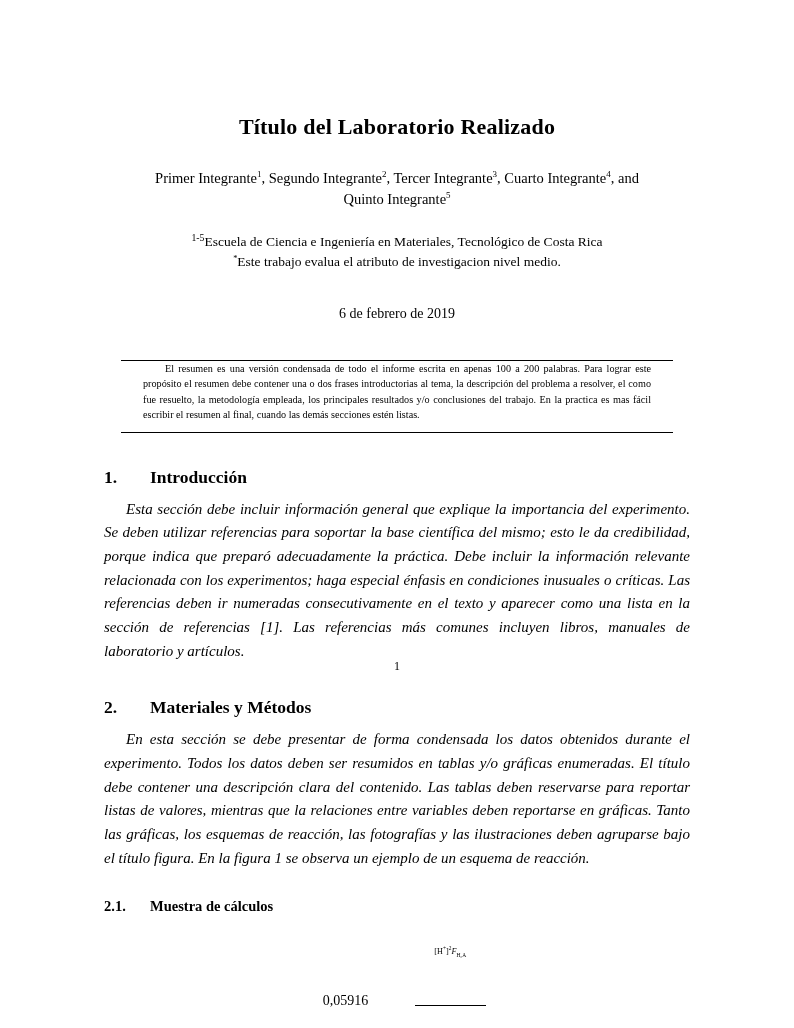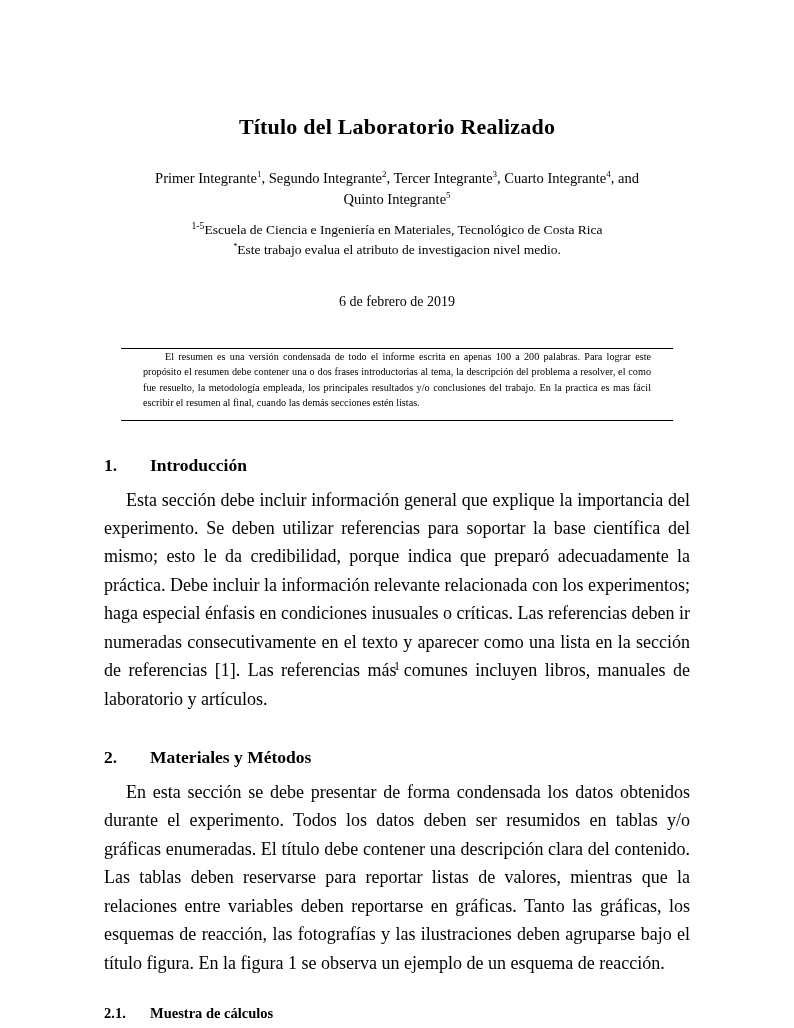--- a/index.html
+++ b/index.html
@@ -34,21 +34,21 @@
   }
   .authors {
     text-align: center;
     font-size: 14.5px;
     margin: 28px 0 0 0;
     line-height: 1.45;
   }
   .affil {
     text-align: center;
     font-size: 13.5px;
-    margin: 10px 0 0 0;
+    margin: 22px 0 0 0;
     line-height: 1.45;
   }
   .affil .line2 {
     display: block;
   }
   .date {
     text-align: center;
     font-size: 14px;
     margin: 34px 0 0 0;
   }
@@ -106,25 +106,26 @@
     font-weight: bold;
     margin: 28px 0 0 0;
     display: flex;
     align-items: baseline;
   }
   .subsection-h .num {
     width: 46px;
     flex: 0 0 46px;
   }
   p.body {
-    font-size: 18px;
+    font-size: 15px;
     line-height: 1.58;
     text-align: justify;
     text-indent: 22px;
     margin: 10px 0 0 0;
+    font-style: italic;
   }
 
   
   .equation-row {
     display: flex;
     align-items: center;
     margin: 30px 0 0 0;
     min-height: 58px;
   }
   .equation-body {

